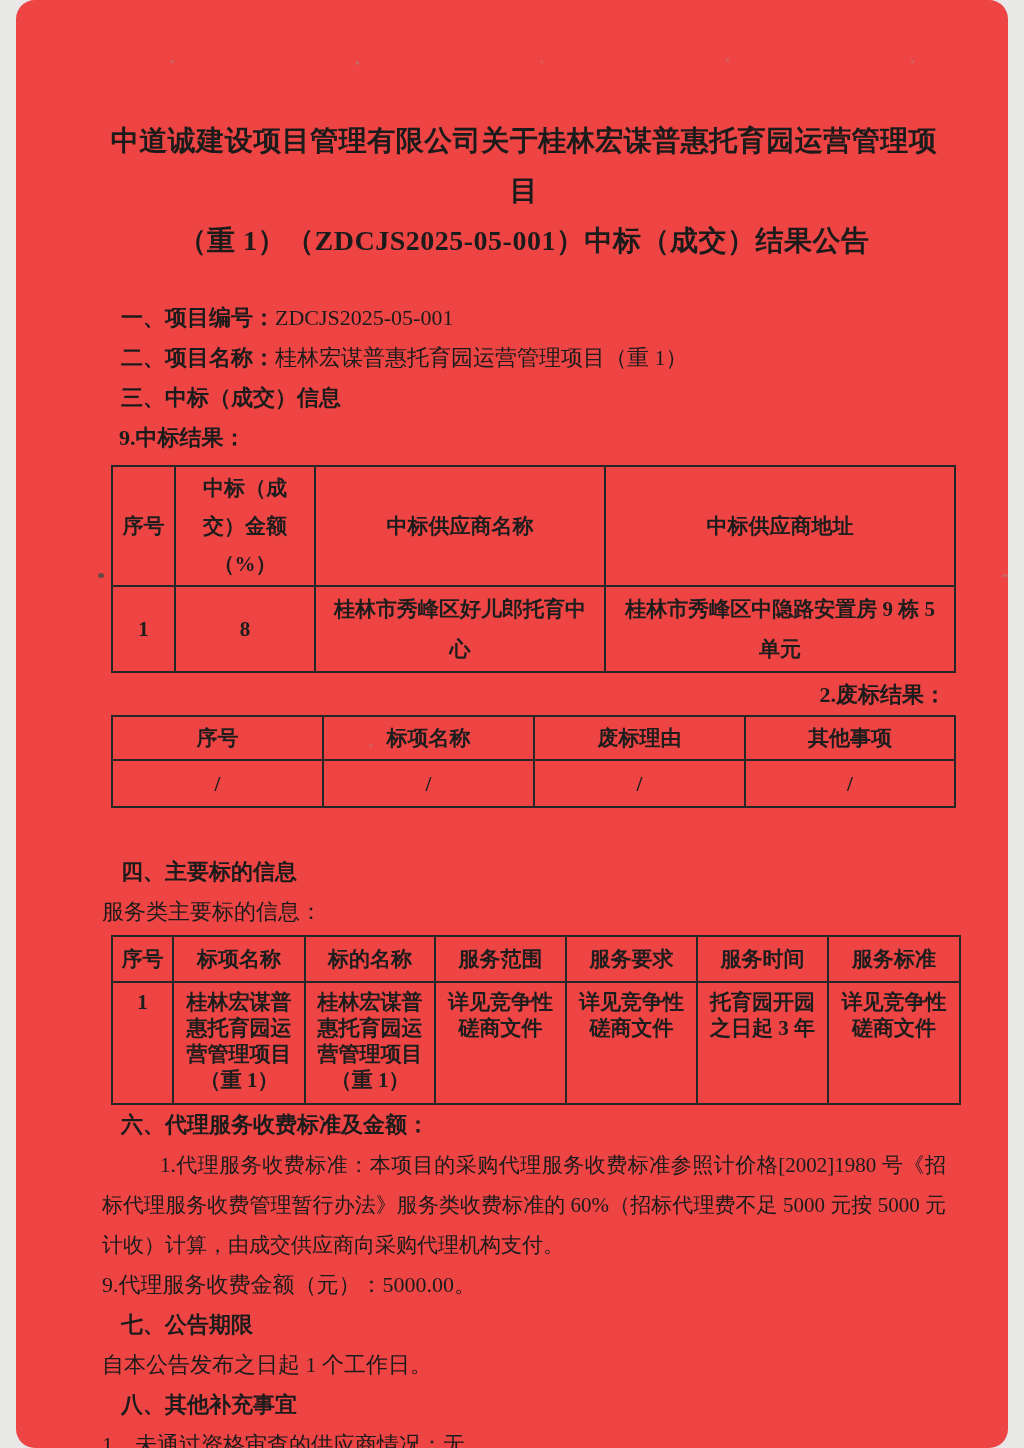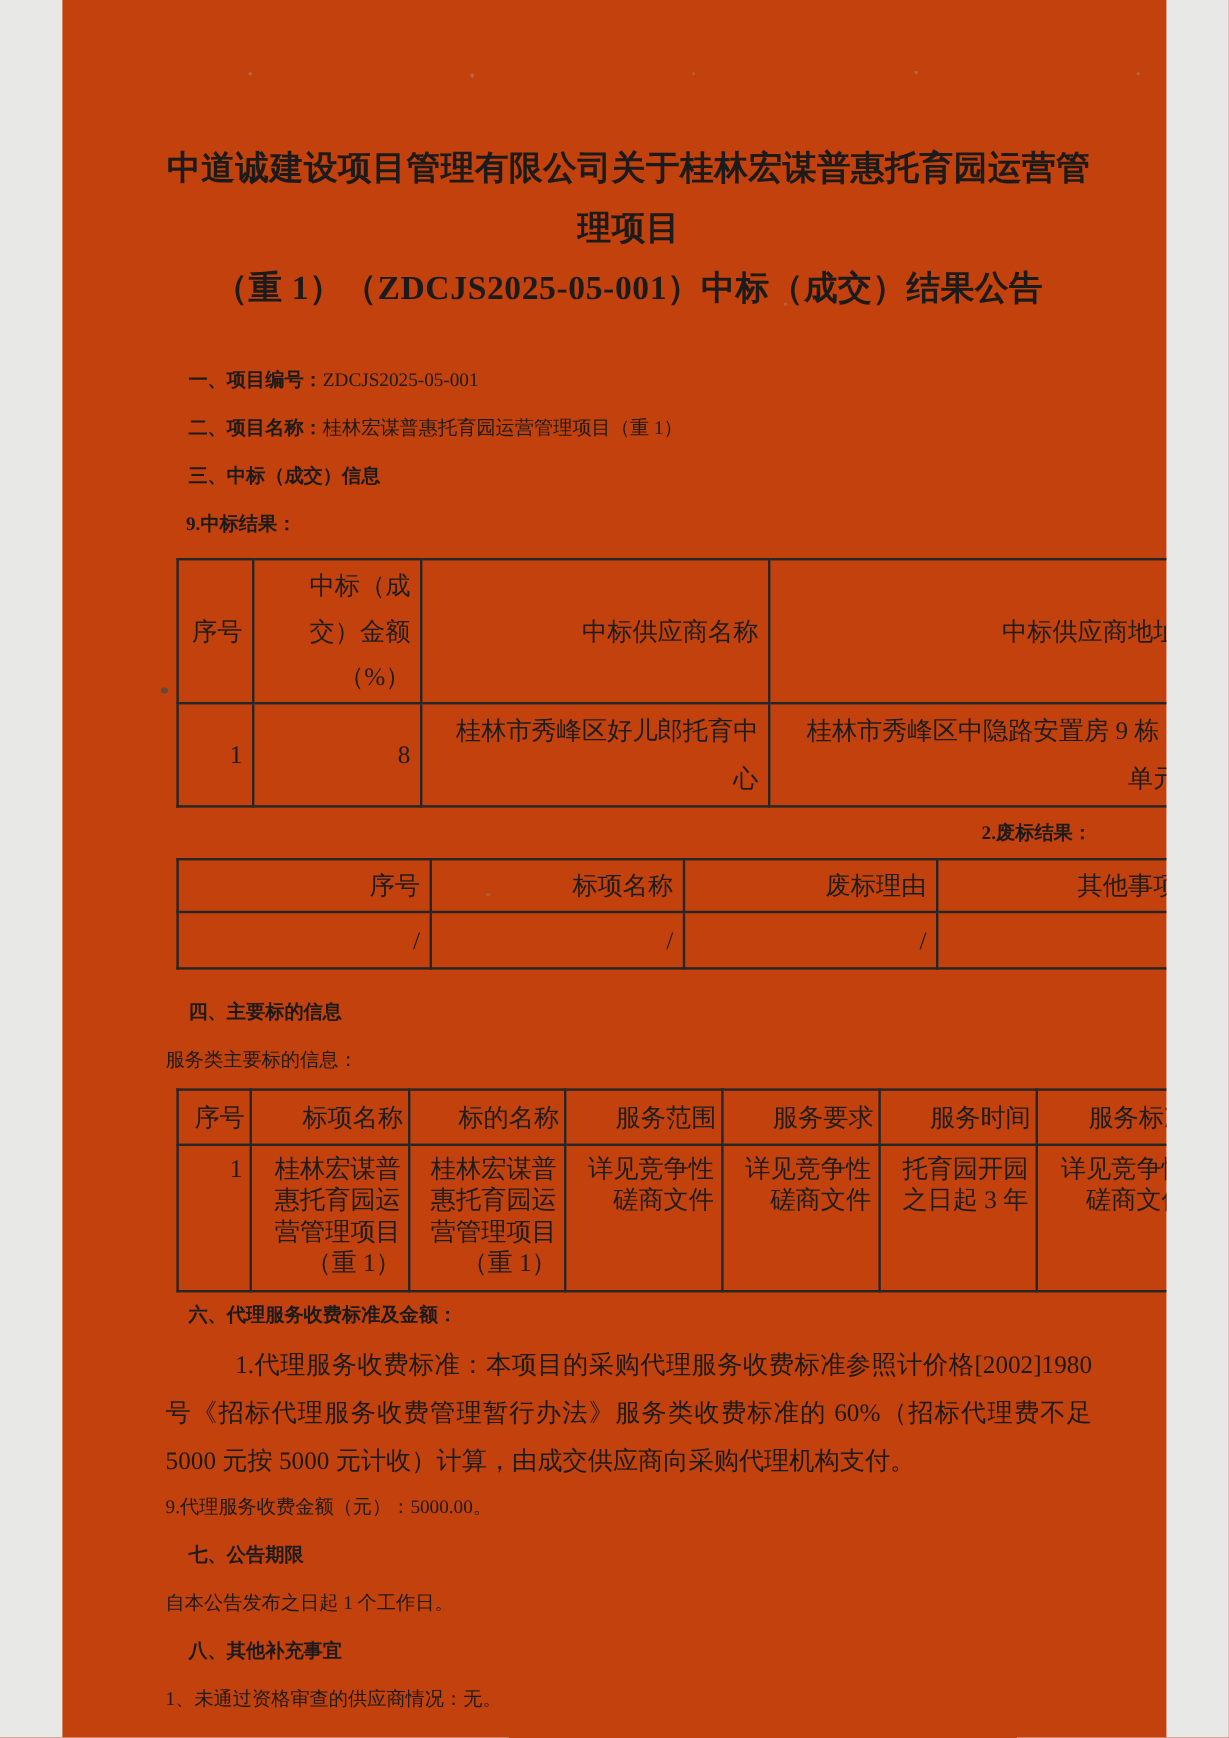--- a/index.html
+++ b/index.html
@@ -1,40 +1,41 @@
 <!DOCTYPE html>
 <html><head>
 <meta charset="utf-8">
 <style>
   html, body { margin: 0; padding: 0; }
   body { background: #e8e8e6; }
   .page {
     position: relative;
-    width: 920px;
+    width: 992px;
     height: 1448px;
     margin: 0 auto;
-    background: #c2410c;
+    background: #ef4444;
     color: #1b1b1b;
     font-family: "Liberation Serif", "DejaVu Serif", serif;
     overflow: hidden;
+    border-radius: 19px;
   }
   .content {
     position: relative;
     padding: 0 62px 0 86px;
   }
   .doc-title {
     padding-top: 116px;
     text-align: center;
     font-size: 28px;
     font-weight: bold;
     line-height: 50px;
     letter-spacing: 0.5px;
   }
   .line {
-    font-size: 16px;
+    font-size: 22px;
     line-height: 40px;
     white-space: nowrap;
   }
   .heading { font-weight: bold; margin-left: 19px; }
   .heading .value { font-weight: normal; }
   .sub-num-label { font-weight: bold; margin-left: 17px; }
   .sub-line { }
   .para {
     font-size: 21px;
     line-height: 40px;
@@ -43,43 +44,43 @@
   }
 
   table {
     border-collapse: collapse;
     table-layout: fixed;
     font-size: 21px;
     color: #1d1d1d;
   }
   th, td {
     border: 2px solid #262626;
-    text-align: right;
+    text-align: center;
     vertical-align: middle;
     padding: 2px 8px;
-    font-weight: normal;
+    font-weight: bold;
     overflow: hidden;
   }
   
   .tbl-award { width: 845px; margin-left: 9px; margin-top: 7px; }
   .tbl-award th { height: 81px; line-height: 38px; }
   .tbl-award td { height: 80px; line-height: 40px; }
   
   .tbl-rejected { width: 845px; margin-left: 9px; }
   .tbl-rejected th { height: 38px; line-height: 30px; }
   .tbl-rejected td { height: 41px; line-height: 30px; }
   
   .tbl-service { width: 850px; margin-left: 9px; margin-top: 3px; }
   .tbl-service th { height: 40px; line-height: 26px; padding: 2px 4px; }
   .tbl-service td { height: 110px; line-height: 26px; padding: 4px 6px; vertical-align: top; padding-top: 6px; }
   .tbl-service td.seq { vertical-align: top; padding-top: 6px; }
 
   .mt-s1 { margin-top: 32px; }
   .mt-rej { margin-top: 2px; text-align: right; }
-  .mt-s4 { margin-top: 16px; }
+  .mt-s4 { margin-top: 44px; }
   .mt-s5 { margin-top: 31px; }
 
   .speckle {
     position: absolute;
     border-radius: 50%;
     background: #9a9a96;
     pointer-events: none;
   }
 </style>
 </head>

